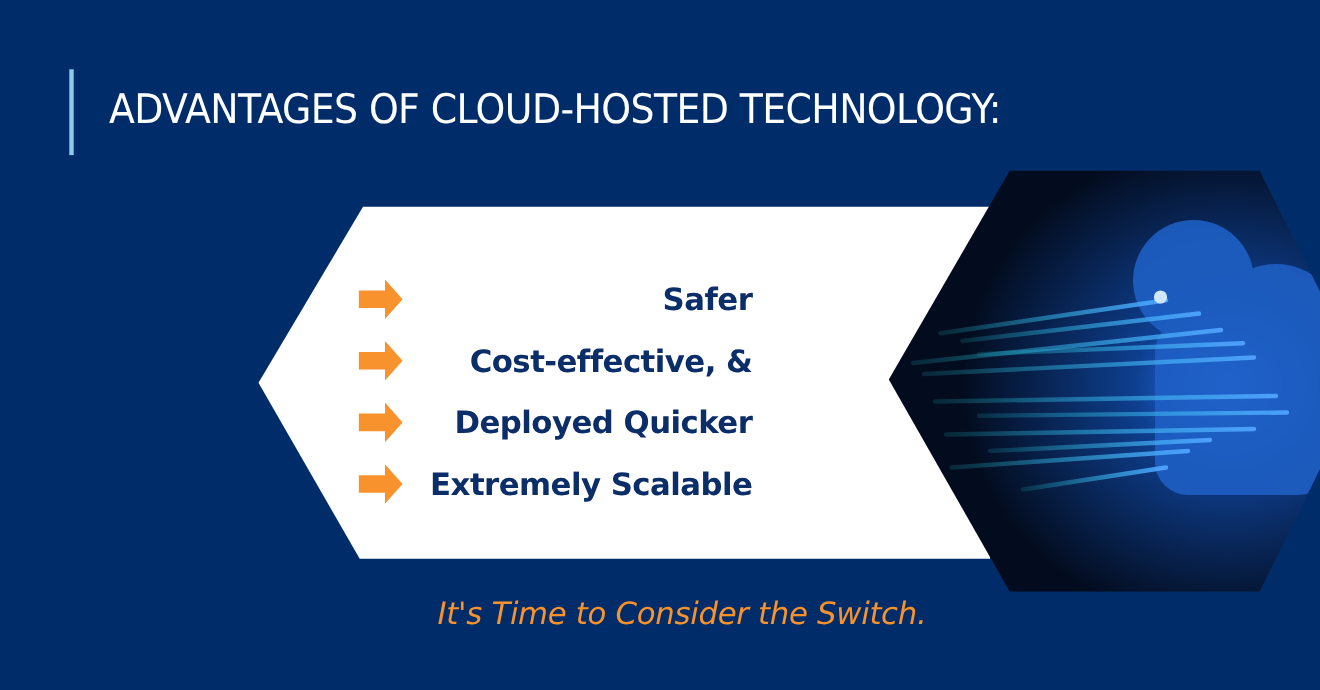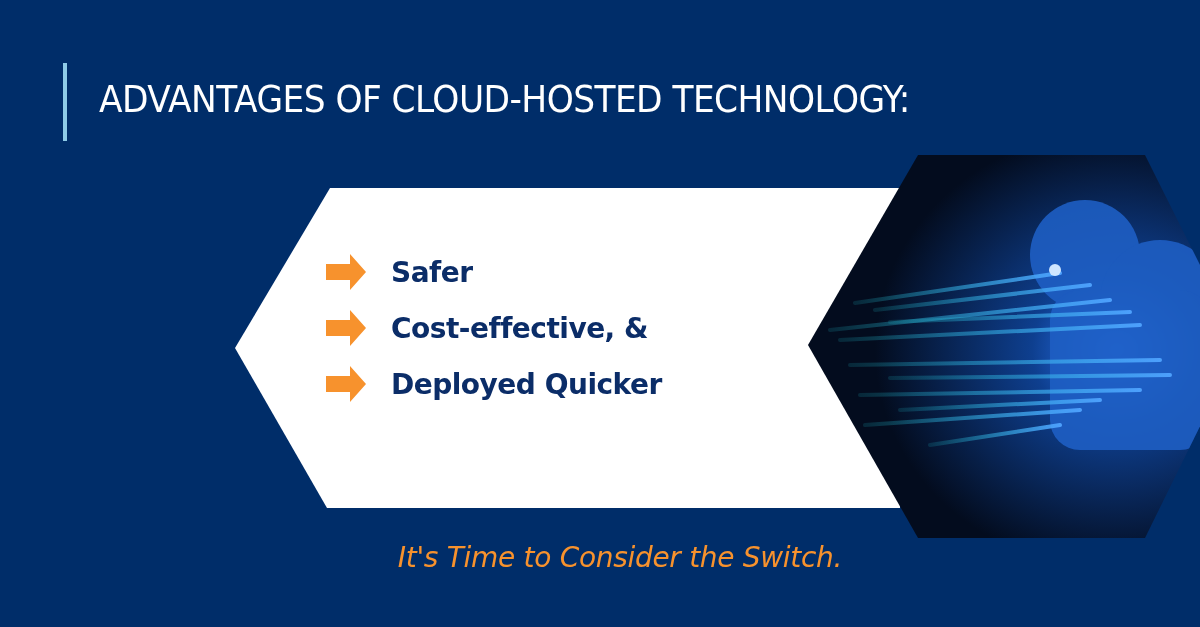--- a/index.html
+++ b/index.html
@@ -1,21 +1,21 @@
 <!DOCTYPE html>
 <html><head>
   <meta charset="utf-8">
   <style>
     html, body { margin:0; padding:0; }
     body { width:1200px; height:627px; background:#002d69; position:relative; overflow:hidden; font-family:"DejaVu Sans", sans-serif; }
     .title-bar { position:absolute; left:63px; top:63px; width:4px; height:78px; background:#8ecbe8; }
     .title { position:absolute; left:99px; top:78px; color:#fff; font-family:"DejaVu Sans", sans-serif; font-size:37px; font-weight:normal; letter-spacing:-0.6px; white-space:nowrap; transform:scaleX(0.93); transform-origin:left; }
     .panel { position:absolute; left:0; top:0; width:1200px; height:627px; }
     .items { position:absolute; left:326px; top:244px; }
-    .item { display:flex; align-items:center; height:56px; }
+    .item { display:flex; align-items:center; height:56px;justify-content:space-between; }
     .arrow { width:40px; height:36px; margin-right:25px; }
     .item-label { color:#0b2d68; font-family:"DejaVu Sans", sans-serif; font-weight:bold; font-size:28px; letter-spacing:-0.5px; white-space:nowrap; }
     .tagline { position:absolute; left:0; width:1240px; top:541px; text-align:center; color:#f7922d; font-style:italic; font-size:28px; font-family:"DejaVu Sans", sans-serif; letter-spacing:-0.3px; }
   </style>
 </head>
 <body>
 
 <div class="title-bar"></div>
 <div class="title">ADVANTAGES OF CLOUD-HOSTED TECHNOLOGY:</div>
 
@@ -72,15 +72,21 @@
         <polygon points="0,10 24,10 24,0 40,18 24,36 24,26 0,26" fill="#f7922d"></polygon>
       </svg>
     <span class="item-label">Cost-effective, &amp;</span>
   </div>
   <div class="item">
     <svg class="arrow" viewBox="0 0 40 36">
         <polygon points="0,10 24,10 24,0 40,18 24,36 24,26 0,26" fill="#f7922d"></polygon>
       </svg>
     <span class="item-label">Deployed Quicker</span>
   </div>
+  <div class="item">
+    <svg class="arrow" viewBox="0 0 40 36">
+        <polygon points="0,10 24,10 24,0 40,18 24,36 24,26 0,26" fill="#f7922d"></polygon>
+      </svg>
+    <span class="item-label">Extremely Scalable</span>
+  </div>
 </div>
 
 <div class="tagline">It's Time to Consider the Switch.</div>
 
 </body></html>

